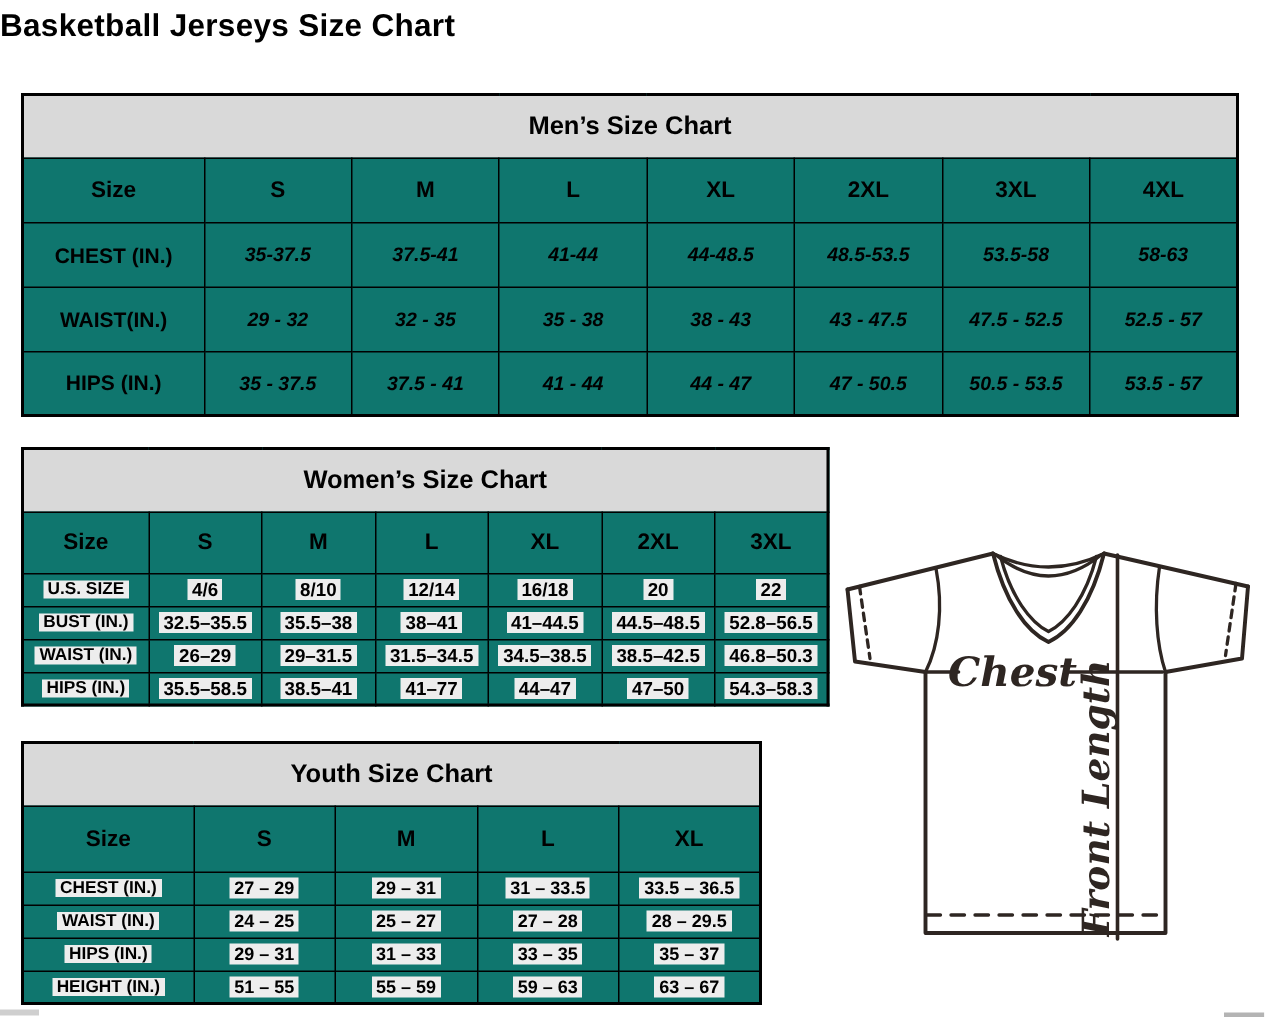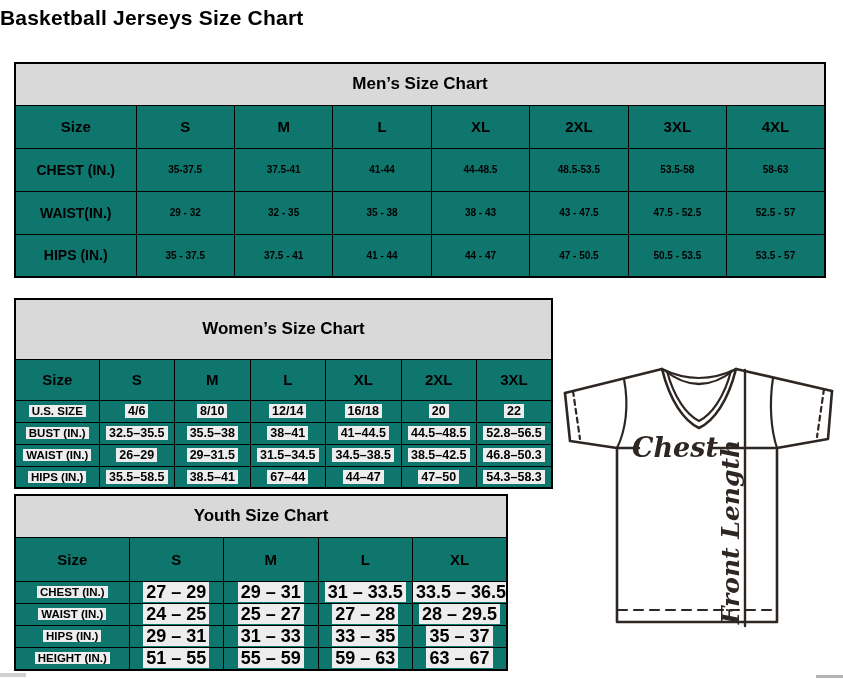--- a/index.html
+++ b/index.html
@@ -21,33 +21,33 @@
     color:#000; font-weight:bold; overflow:hidden; white-space:nowrap;
   }
   td.band {
     background:#d9d9d9; font-size:17px; border-bottom:2px solid #000;
   }
   
   #men-table   { left:14px; top:62px;  width:812px; }
   #men-table td.band      { height:42px; }
   #men-table td.colhead   { height:43px; font-size:15px; }
   #men-table td.rowlabel  { font-size:14px; }
-  #men-table td.cell      { height:43px; font-size:10px; }
+  #men-table td.cell      { height:43px; font-size:13px;font-style:italic; }
   
   #women-table { left:14px; top:298px; width:539px; }
-  #women-table td.band     { height:60px;margin-top:33px; }
+  #women-table td.band     { height:42px;margin-top:33px; }
   #women-table td.colhead  { height:41px; font-size:15px; }
   #women-table td.rowlabel { height:22px; font-size:11.5px; }
   #women-table td.cell     { height:22px; font-size:12.5px;margin-top:16px; }
   
   #youth-table { left:14px; top:494px; width:494px; }
   #youth-table td.band     { height:42px; }
   #youth-table td.colhead  { height:44px; font-size:15px; }
   #youth-table td.rowlabel { height:22px; font-size:11.5px; }
-  #youth-table td.cell     { height:22px; font-size:18px; }
+  #youth-table td.cell     { height:22px; font-size:12px; }
 
   .hl { background:#ededed; padding:0 3px; }
 
   #jersey-diagram { position:absolute; left:560px; top:358px; width:280px; height:276px; }
   .diagram-text {
     font-family:"DejaVu Serif", serif; font-style:italic; font-weight:bold;
     fill:#2e2622;
   }
 
   .scroll-fragment { position:absolute; }
@@ -153,21 +153,21 @@
       <td class="cell"><span class="hl">29–31.5</span></td>
       <td class="cell"><span class="hl">31.5–34.5</span></td>
       <td class="cell"><span class="hl">34.5–38.5</span></td>
       <td class="cell"><span class="hl">38.5–42.5</span></td>
       <td class="cell"><span class="hl">46.8–50.3</span></td>
     </tr>
     <tr>
       <td class="rowlabel"><span class="hl">HIPS (IN.)</span></td>
       <td class="cell"><span class="hl">35.5–58.5</span></td>
       <td class="cell"><span class="hl">38.5–41</span></td>
-      <td class="cell"><span class="hl">67–44</span></td>
+      <td class="cell"><span class="hl">41–77</span></td>
       <td class="cell"><span class="hl">44–47</span></td>
       <td class="cell"><span class="hl">47–50</span></td>
       <td class="cell"><span class="hl">54.3–58.3</span></td>
     </tr>
   </tbody>
     </table>
 
   <table class="size-table" id="youth-table">
     <colgroup>
         <col style="width:114px">

